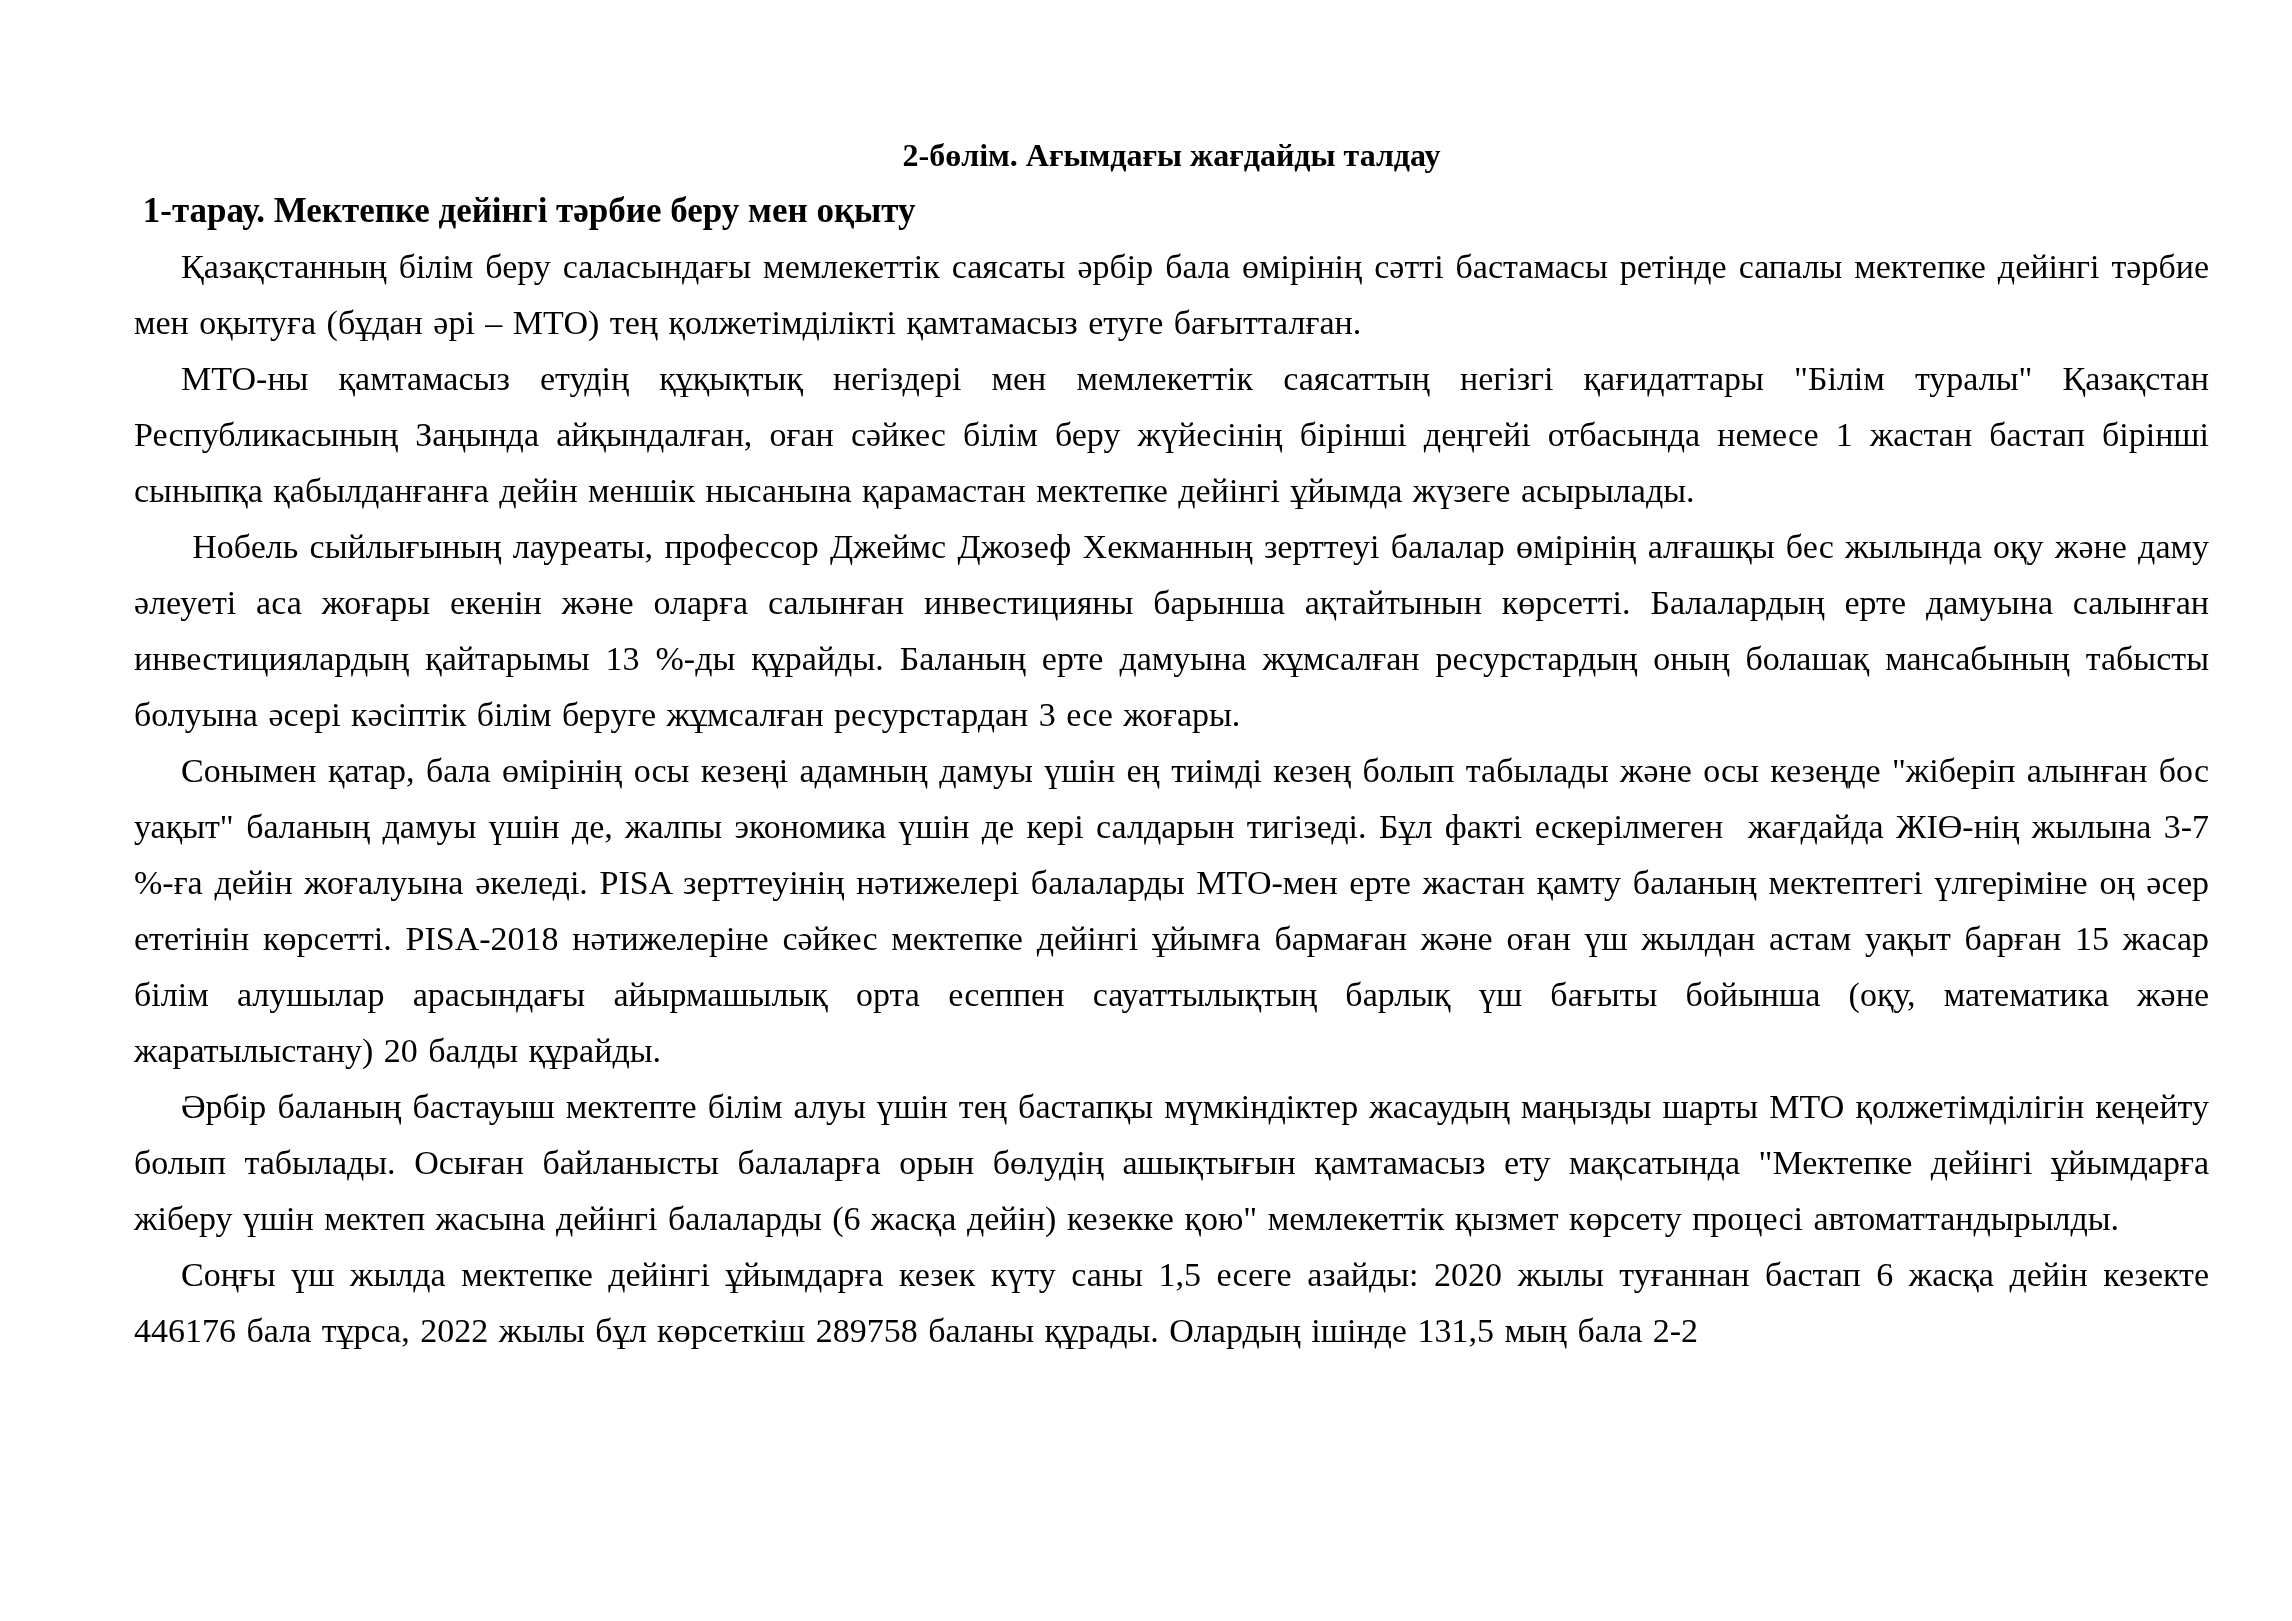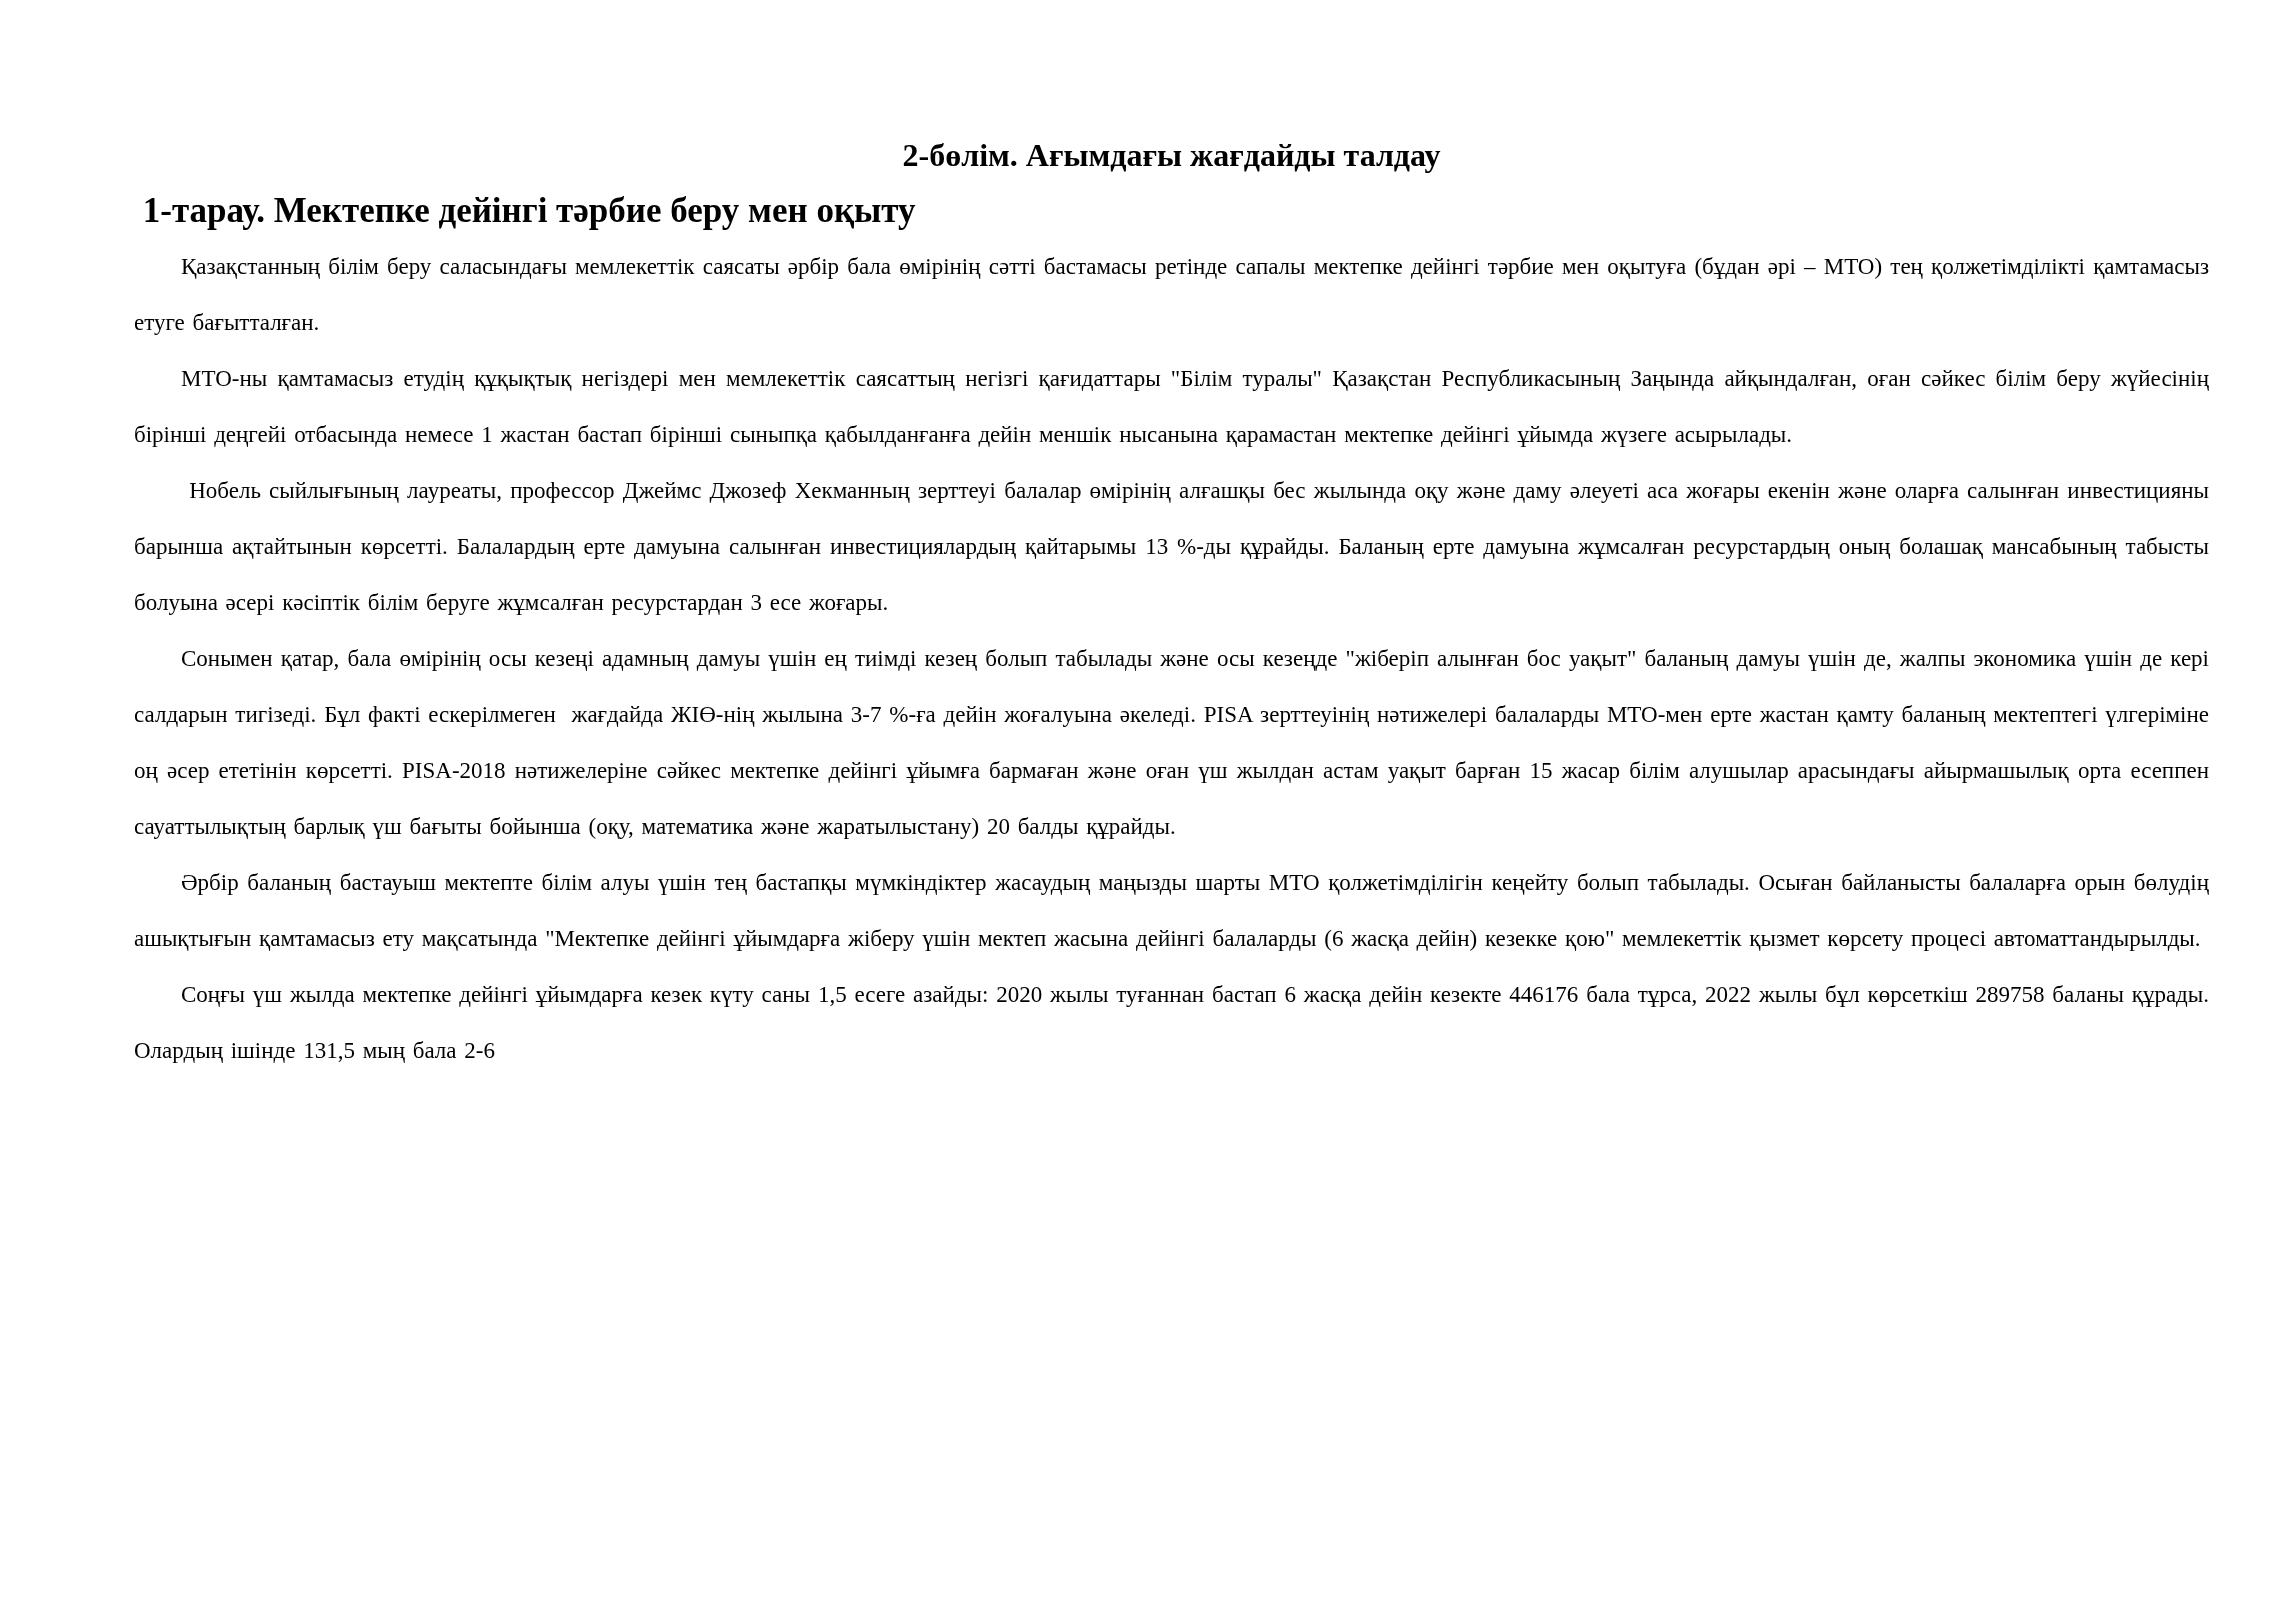--- a/index.html
+++ b/index.html
@@ -32,34 +32,34 @@
   .doc-heading {
     margin: 0;
     font-size: 35px;
     font-weight: bold;
     text-align: left;
     line-height: 56px;
     white-space: pre-wrap;
   }
   .body-para {
     margin: 0;
-    font-size: 23px;
+    font-size: 34px;
     line-height: 56px;
     text-align: justify;
     text-indent: 47px;
     white-space: pre-wrap;
     word-spacing: 2px;
   }
 </style>
 </head>
 <body>
 
 <div class="page">
   <h1 class="doc-title">2-бөлім. Ағымдағы жағдайды талдау</h1>
   <h2 class="doc-heading">&nbsp;1-тарау. Мектепке дейінгі тәрбие беру мен оқыту</h2>
   <p class="body-para">Қазақстанның білім беру саласындағы мемлекеттік саясаты әрбір бала өмірінің сәтті бастамасы ретінде сапалы мектепке дейінгі тәрбие мен оқытуға (бұдан әрі – МТО) тең қолжетімділікті қамтамасыз етуге бағытталған.</p>
   <p class="body-para">МТО-ны қамтамасыз етудің құқықтық негіздері мен мемлекеттік саясаттың негізгі қағидаттары "Білім туралы" Қазақстан Республикасының Заңында айқындалған, оған сәйкес білім беру жүйесінің бірінші деңгейі отбасында немесе 1 жастан бастап бірінші сыныпқа қабылданғанға дейін меншік нысанына қарамастан мектепке дейінгі ұйымда жүзеге асырылады.</p>
   <p class="body-para">&nbsp;Нобель сыйлығының лауреаты, профессор Джеймс Джозеф Хекманның зерттеуі балалар өмірінің алғашқы бес жылында оқу және даму әлеуеті аса жоғары екенін және оларға салынған инвестицияны барынша ақтайтынын көрсетті. Балалардың ерте дамуына салынған инвестициялардың қайтарымы 13 %-ды құрайды. Баланың ерте дамуына жұмсалған ресурстардың оның болашақ мансабының табысты болуына әсері кәсіптік білім беруге жұмсалған ресурстардан 3 есе жоғары.</p>
   <p class="body-para">Сонымен қатар, бала өмірінің осы кезеңі адамның дамуы үшін ең тиімді кезең болып табылады және осы кезеңде "жіберіп алынған бос уақыт" баланың дамуы үшін де, жалпы экономика үшін де кері салдарын тигізеді. Бұл факті ескерілмеген &nbsp;жағдайда ЖІӨ-нің жылына 3-7 %-ға дейін жоғалуына әкеледі. PISA зерттеуінің нәтижелері балаларды МТО-мен ерте жастан қамту баланың мектептегі үлгеріміне оң әсер ететінін көрсетті. PISA-2018 нәтижелеріне сәйкес мектепке дейінгі ұйымға бармаған және оған үш жылдан астам уақыт барған 15 жасар білім алушылар арасындағы айырмашылық орта есеппен сауаттылықтың барлық үш бағыты бойынша (оқу, математика және жаратылыстану) 20 балды құрайды.</p>
   <p class="body-para">Әрбір баланың бастауыш мектепте білім алуы үшін тең бастапқы мүмкіндіктер жасаудың маңызды шарты МТО қолжетімділігін кеңейту болып табылады. Осыған байланысты балаларға орын бөлудің ашықтығын қамтамасыз ету мақсатында "Мектепке дейінгі ұйымдарға жіберу үшін мектеп жасына дейінгі балаларды (6 жасқа дейін) кезекке қою" мемлекеттік қызмет көрсету процесі автоматтандырылды.</p>
-  <p class="body-para">Соңғы үш жылда мектепке дейінгі ұйымдарға кезек күту саны 1,5 есеге азайды: 2020 жылы туғаннан бастап 6 жасқа дейін кезекте 446176 бала тұрса, 2022 жылы бұл көрсеткіш 289758 баланы құрады. Олардың ішінде 131,5 мың бала 2-6</p>
+  <p class="body-para">Соңғы үш жылда мектепке дейінгі ұйымдарға кезек күту саны 1,5 есеге азайды: 2020 жылы туғаннан бастап 6 жасқа дейін кезекте 446176 бала тұрса, 2022 жылы бұл көрсеткіш 289758 баланы құрады. Олардың ішінде 131,5 мың бала 2-2</p>
 </div>
 
 
 </body></html>

